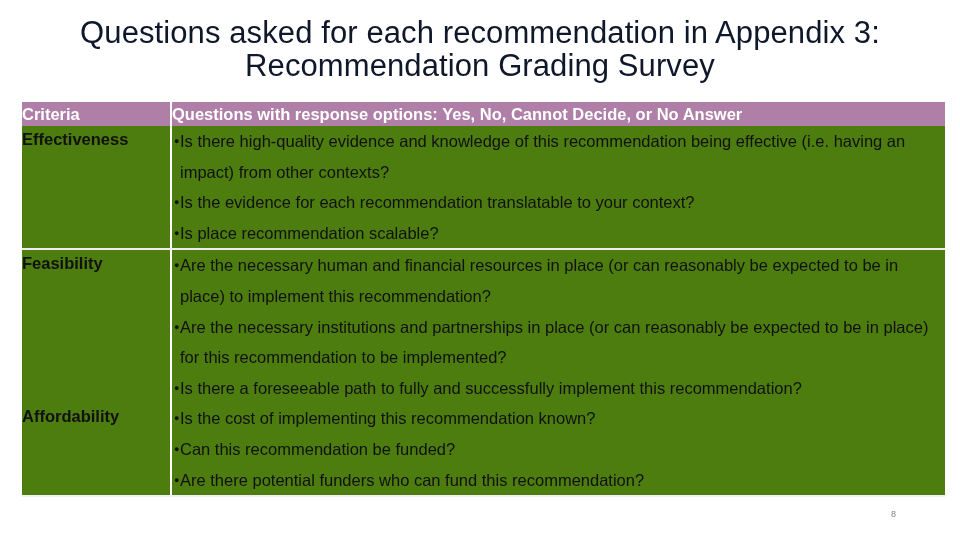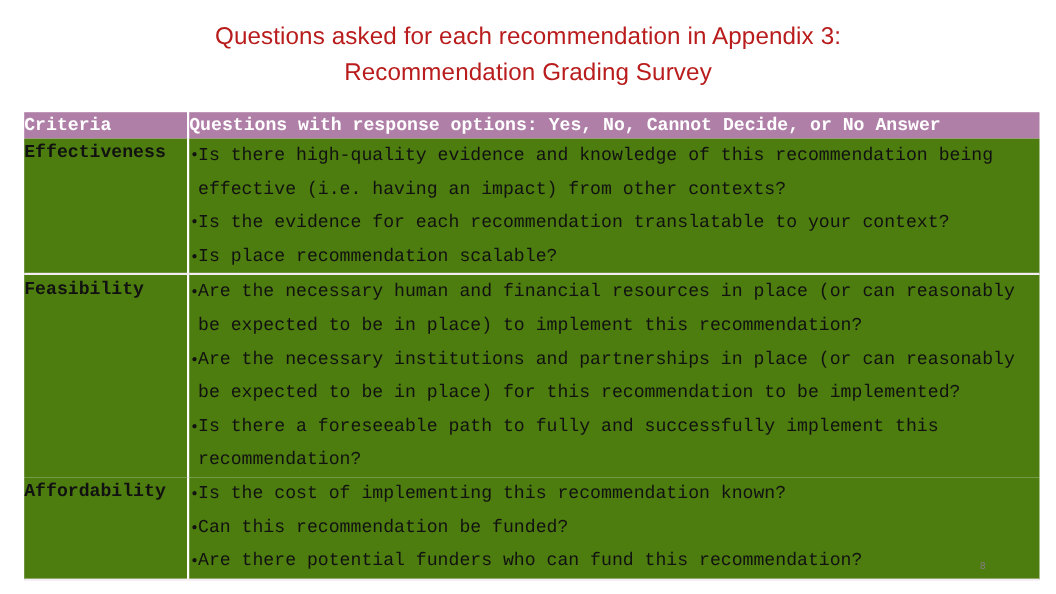--- a/index.html
+++ b/index.html
@@ -22,40 +22,39 @@
     overflow: hidden;
   }
 
   
   #title-block {
     position: absolute;
     left: 40px;
     top: 16px;
     width: 880px;
     text-align: center;
-    color: #b91c1c;
-    font-size: 22px;
+    color: #0f172a;
+    font-size: 31px;
     line-height: 33px;
     font-weight: 400;
     letter-spacing: 0.1px;
   }
   .title-line {
     display: block;
     white-space: nowrap;
   }
 
   
   #survey-table {
     position: absolute;
     left: 22px;
     top: 102px;
     width: 923px;
     border-collapse: collapse;
     table-layout: fixed;
-    font-family: Liberation Mono, monospace;
   }
 
   #survey-table td,
   #survey-table th {
     padding: 0;
     margin: 0;
     vertical-align: top;
     text-align: left;
   }
 

